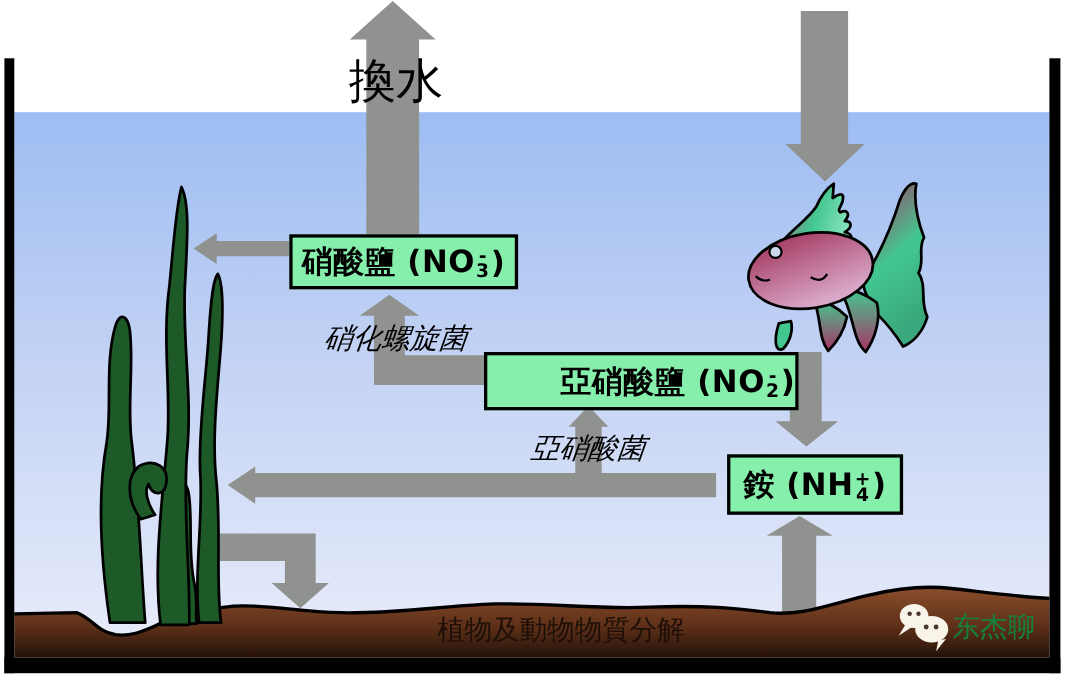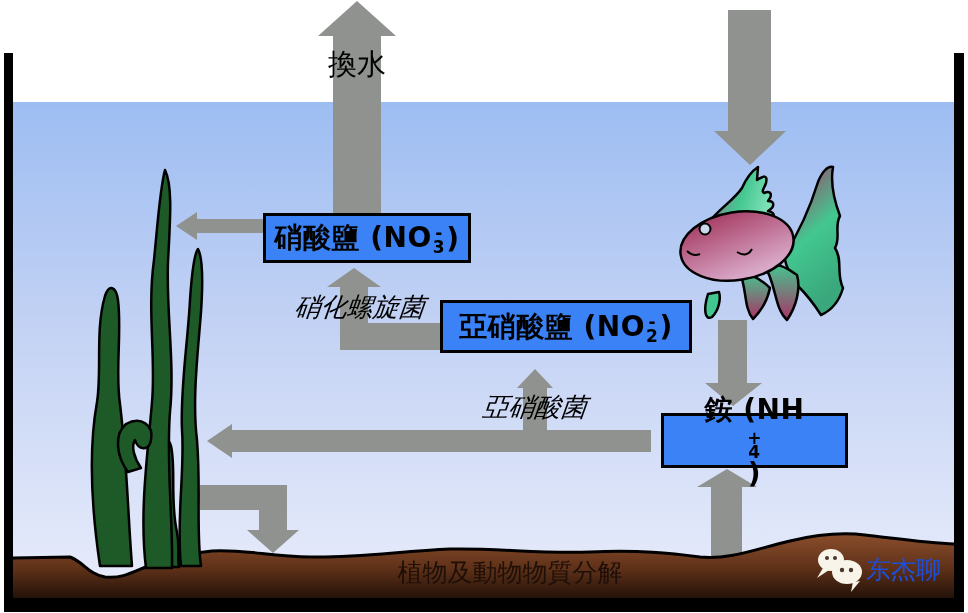--- a/index.html
+++ b/index.html
@@ -16,49 +16,49 @@
   }
   .frame{background:#000000;}
   .frame-left{left:4px;top:53px;width:9px;height:559px;}
   .frame-right{left:954px;top:53px;width:10px;height:559px;}
   .frame-bottom{left:4px;top:598px;width:960px;height:14px;}
   
   .scene{left:0;top:0;width:968px;height:613px;}
   
   .nbox{
     display:flex;align-items:center;justify-content:center;
-    background:#3b82f6;border:3px solid #000000;box-sizing:border-box;
+    background:#86efac;border:3px solid #000000;box-sizing:border-box;
     font-size:28px;font-weight:bold;color:#000000;white-space:nowrap;
     letter-spacing:0.5px;
   }
   .box-nitrate{left:263px;top:213px;width:208px;height:50px;}
-  .box-nitrite{left:440px;top:300px;width:252px;height:53px;}
-  .box-ammonium{left:661px;top:413px;width:187px;height:55px;flex-direction:column;}
+  .box-nitrite{left:440px;top:320px;width:286px;height:53px;justify-content:flex-end;}
+  .box-ammonium{left:661px;top:413px;width:160px;height:55px;}
   .chem-stack{
     display:inline-flex;flex-direction:column;align-items:center;
     font-size:17px;line-height:0.8;transform:translateY(3px);margin:0 1px;
   }
   
   .big-label{
-    font-size:29px;color:#000000;white-space:nowrap;text-align:center;width:80px;
+    font-size:43px;color:#000000;white-space:nowrap;text-align:center;width:80px;
   }
   .lbl-water-change{left:317px;top:45px;}
   .lbl-food{left:710px;top:45px;}
   .bact-label{
     font-size:26px;font-style:italic;color:#000000;white-space:nowrap;
     transform:skewX(-6deg);
   }
   .lbl-nitrifying{left:295px;top:290px;}
   .lbl-nitrite-bact{left:483px;top:390px;}
   .caption{
     left:358px;top:556px;width:304px;text-align:center;
     font-size:25px;color:#1e1008;white-space:nowrap;
   }
   .watermark-text{
-    left:866px;top:553px;font-size:25px;color:#1d4ed8;white-space:nowrap;
+    left:866px;top:553px;font-size:25px;color:#15803d;white-space:nowrap;
   }
 </style>
 </head>
 <body>
 
 <div class="stage">
 
   <div class="abs water"></div>
 
   <svg class="abs scene" viewBox="0 0 968 613">

